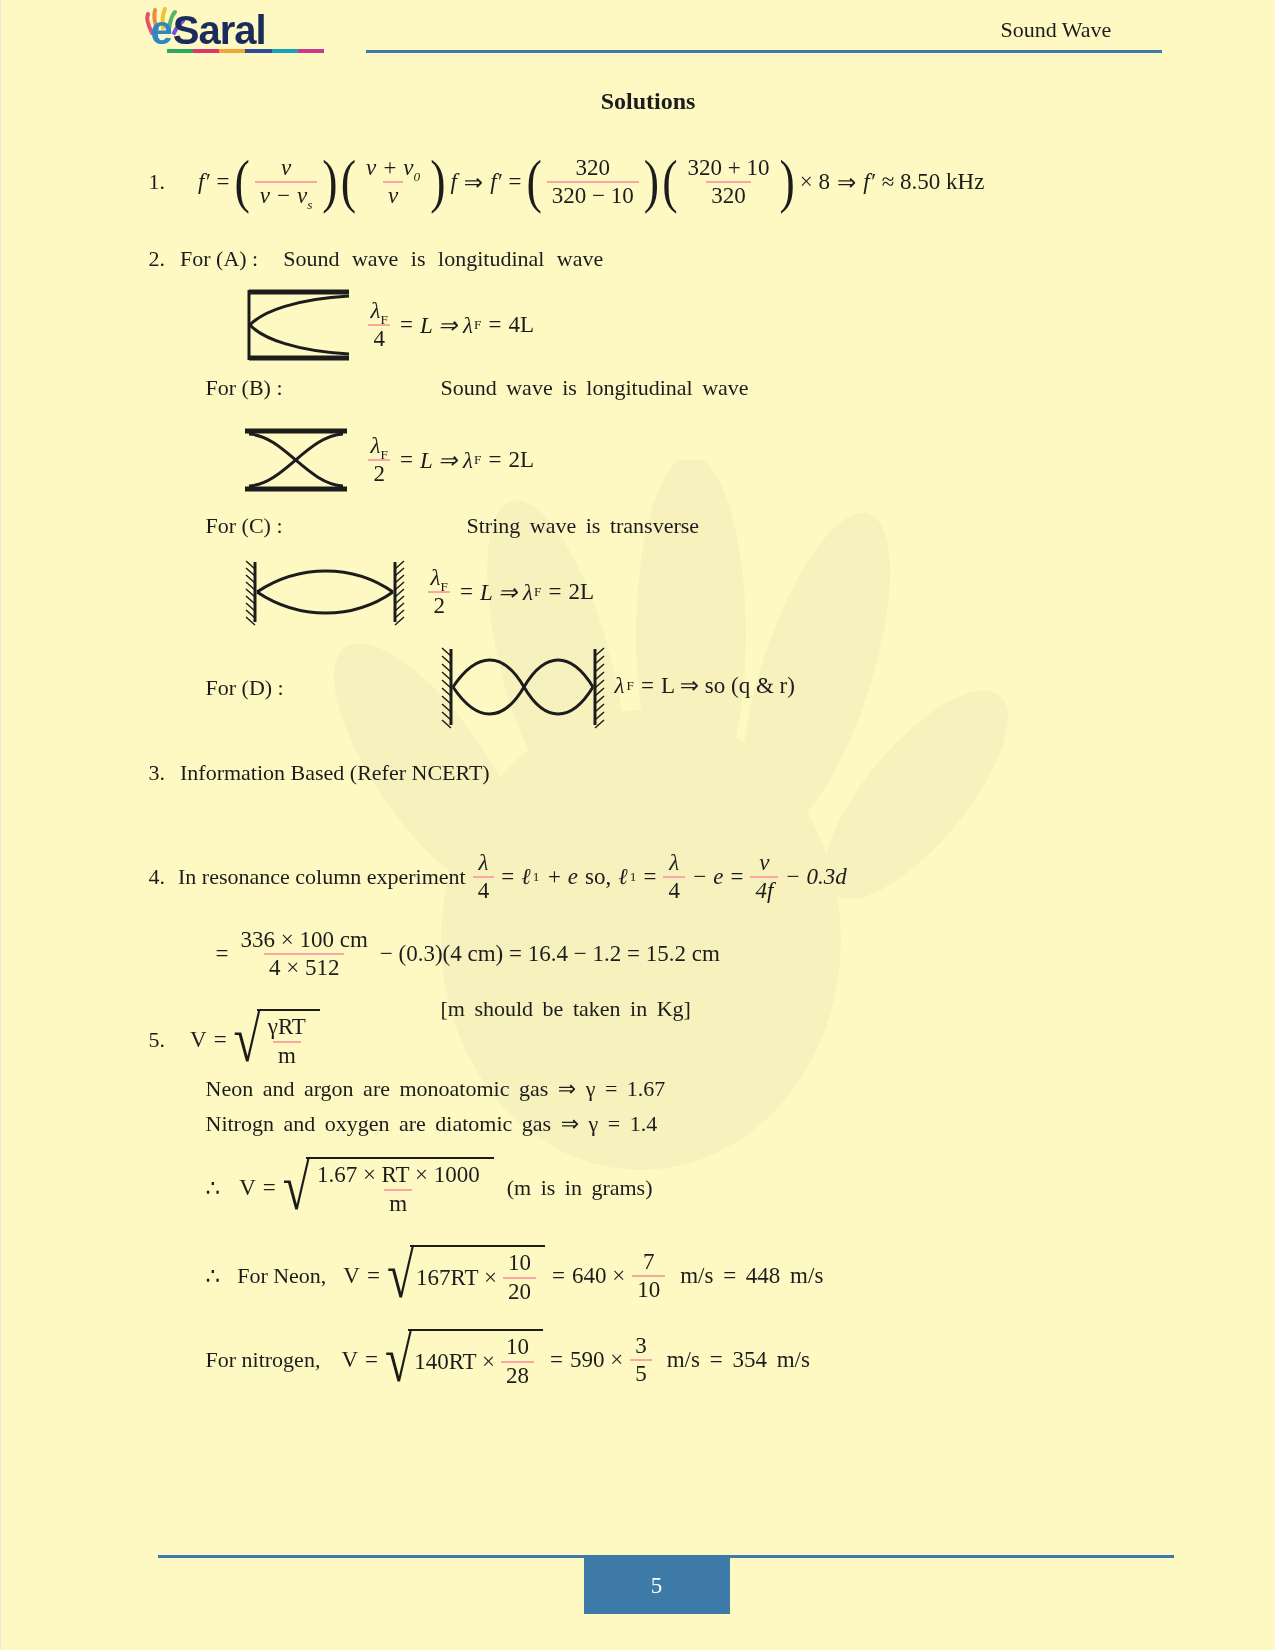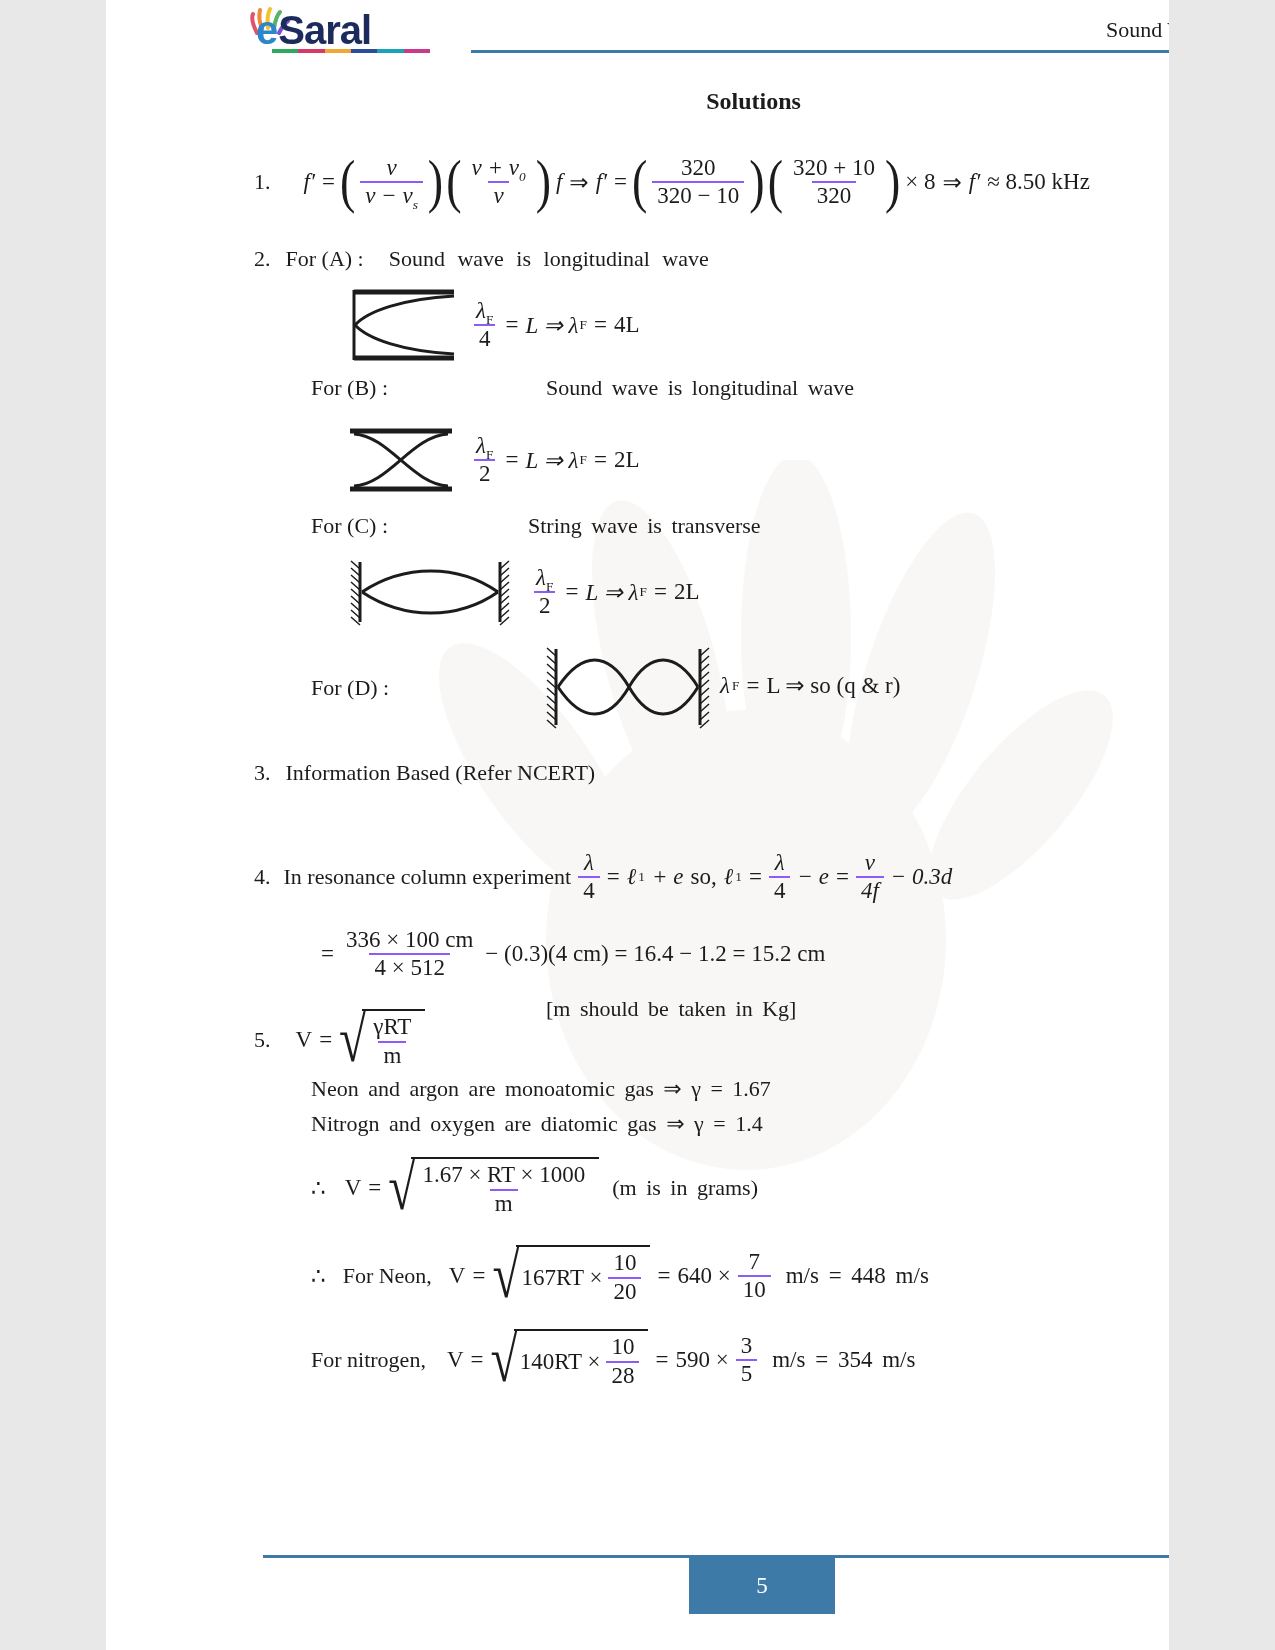--- a/index.html
+++ b/index.html
@@ -1,27 +1,27 @@
 <!DOCTYPE html>
 <html><head>
 <meta charset="utf-8">
 <style>
   html,body{margin:0;padding:0;background:#e8e8e8;}
-  .page{position:relative;width:1063px;height:1650px;background:#ffffff;margin:0 auto;
+  .page{position:relative;width:1274px;height:1650px;background:#fef9c3;margin:0 auto;
         font-family:"Liberation Serif",serif;color:#1c1c1c;overflow:hidden;}
   .abs{position:absolute;}
   .txt{font-size:22px;white-space:nowrap;}
   .ws{word-spacing:7px;}
   .ws-sm{word-spacing:4px;}
   .it{font-style:italic;}
   .eq{display:flex;align-items:center;gap:7px;font-size:23px;white-space:nowrap;}
   .qno{font-size:22px;}
   .frac{display:inline-flex;flex-direction:column;align-items:center;text-align:center;}
   .frac .num,.frac .den{display:block;padding:0 5px;line-height:1.15;white-space:nowrap;}
-  .frac .den{border-top:2px solid #8b5cf6;}
+  .frac .den{border-top:2px solid #fca5a5;}
   sub{font-size:0.58em;line-height:0;}
   .bp{font-size:200%;line-height:1;transform:scaleY(1.28);display:inline-block;font-weight:300;margin:0 -2px;}
   .sqrt{display:inline-flex;align-items:center;}
   .sqrt .rad{font-size:215%;line-height:1;transform:scaleY(1.32);margin-right:-4px;}
   .sqrt .bar{border-top:2px solid #1c1c1c;display:flex;align-items:center;gap:6px;padding:3px 9px 2px 6px;}
   .hrule{height:3px;background:#3d7aa7;}
   .heading{font-size:24px;font-weight:bold;}
   .doc-title{font-size:22px;}
   .logo{width:220px;}
   .logo .hand{position:absolute;left:-10px;top:-3px;}
@@ -153,21 +153,21 @@
       <span class="den">2</span>
     </span>
     <span>=</span>
     <span class="it">L ⇒ λ</span>
       <sub style="margin-left:-6px;">F</sub>
     <span>=</span>
     <span>2L</span>
   </div>
 
   <div class="abs lbl" style="left:205px;top:513px;">For (C) :</div>
-  <div class="abs txt ws-sm" style="left:422px;top:513px;">String wave is transverse</div>
+  <div class="abs txt ws-sm" style="left:466px;top:513px;">String wave is transverse</div>
 
   <div class="abs eq" style="left:238px;top:556px;">
     <svg class="diagram" width="172" height="72" viewBox="0 0 172 72">
       <line x1="16" y1="6" x2="16" y2="66" stroke-width="3"></line>
       <path d="M16,13 l-9,-8 M16,20 l-9,-8 M16,27 l-9,-8 M16,34 l-9,-8 M16,41 l-9,-8 M16,48 l-9,-8 M16,55 l-9,-8 M16,62 l-9,-8 M16,69 l-9,-8" stroke-width="1.5"></path>
       <line x1="156" y1="6" x2="156" y2="66" stroke-width="3"></line>
       <path d="M156,13 l9,-8 M156,20 l9,-8 M156,27 l9,-8 M156,34 l9,-8 M156,41 l9,-8 M156,48 l9,-8 M156,55 l9,-8 M156,62 l9,-8 M156,69 l9,-8" stroke-width="1.5"></path>
       <path d="M18,36 C60,8 114,8 154,36" stroke-width="3"></path>
       <path d="M18,36 C60,64 114,64 154,36" stroke-width="3"></path>
     </svg>

